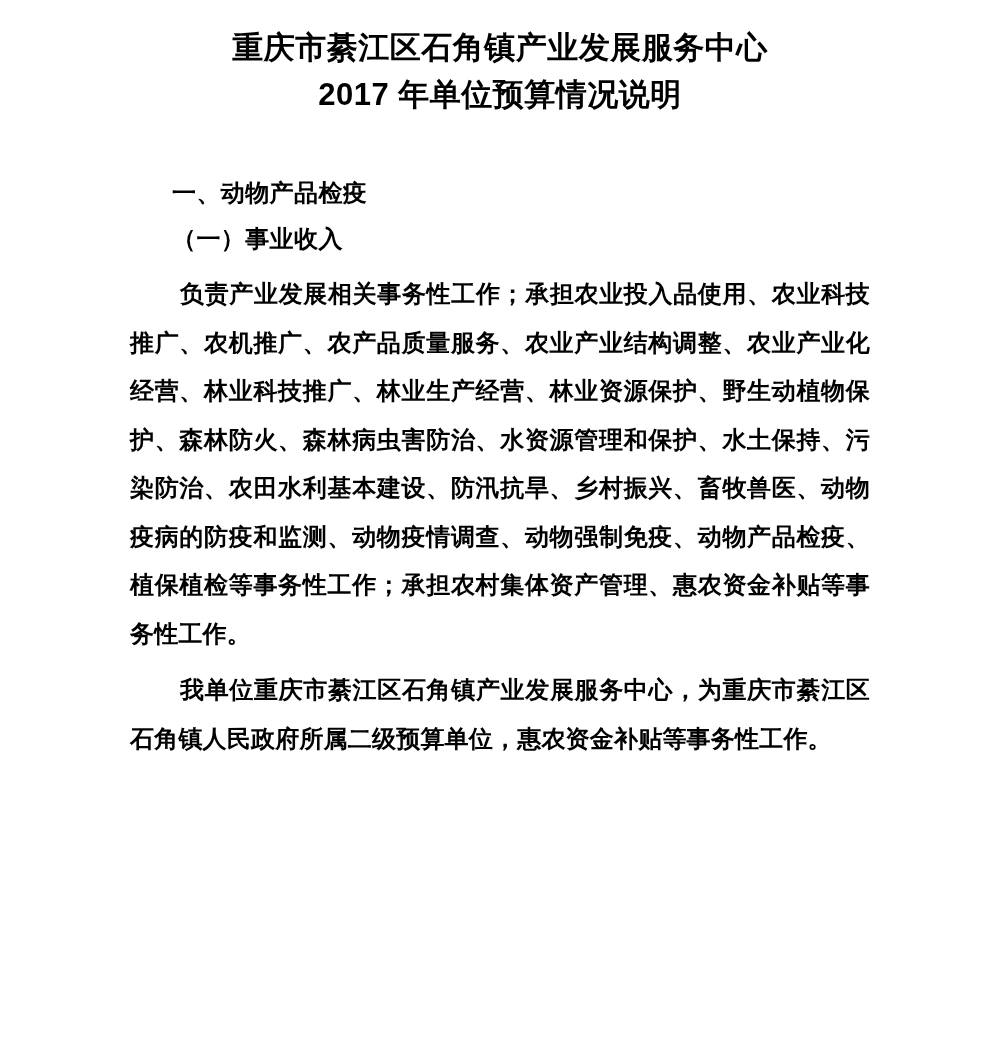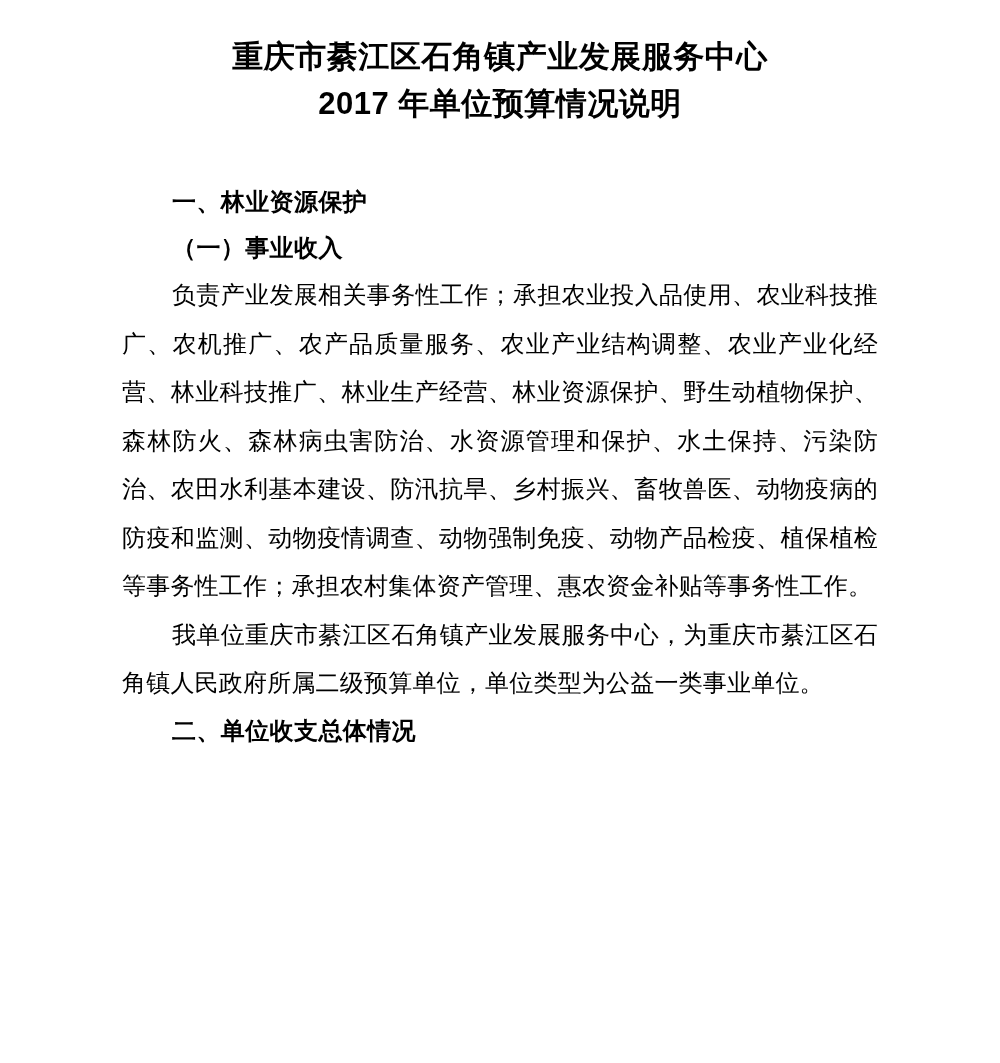--- a/index.html
+++ b/index.html
@@ -12,21 +12,21 @@
     height: 1063px;
     font-family: "Liberation Serif", "DejaVu Serif", serif;
     color: #000000;
     overflow: hidden;
   }
   .page {
     width: 1000px;
     height: 1063px;
     position: relative;
     box-sizing: border-box;
-    padding: 17px 122px;
+    padding: 8px 122px;
   }
   .doc-title {
     text-align: center;
     font-family: "Liberation Sans", "DejaVu Sans", sans-serif;
     font-weight: bold;
     font-size: 31px;
     line-height: 47px;
     letter-spacing: 0.5px;
     color: #000;
     margin: 0;
@@ -52,46 +52,46 @@
     font-weight: bold;
     font-size: 24px;
     line-height: 46px;
     margin: 0;
     text-indent: 50px;
     letter-spacing: 0.4px;
   }
   .para {
     font-size: 24px;
     line-height: 48.5px;
-    margin: 0;
+    margin: 8px;
     text-indent: 50px;
     text-align: justify;
     text-justify: inter-ideograph;
     letter-spacing: 0.2px;
+    font-weight: bold;
   }
   .para-last-center {
     text-align: justify;
   }
 </style>
 </head>
 <body>
 
 <div class="page">
 
   <div class="doc-title">
     <span>重庆市綦江区石角镇产业发展服务中心</span>
     <span class="title-line-2">2017 年单位预算情况说明</span>
   </div>
 
   <div class="spacer-after-title"></div>
 
   <div>
-    <div class="section-heading">一、林业资源保护</div>
+    <div class="section-heading">一、动物产品检疫</div>
     <div class="sub-heading">（一）事业收入</div>
     <p class="para">负责产业发展相关事务性工作；承担农业投入品使用、农业科技推广、农机推广、农产品质量服务、农业产业结构调整、农业产业化经营、林业科技推广、林业生产经营、林业资源保护、野生动植物保护、森林防火、森林病虫害防治、水资源管理和保护、水土保持、污染防治、农田水利基本建设、防汛抗旱、乡村振兴、畜牧兽医、动物疫病的防疫和监测、动物疫情调查、动物强制免疫、动物产品检疫、植保植检等事务性工作；承担农村集体资产管理、惠农资金补贴等事务性工作。</p>
-    <p class="para">我单位重庆市綦江区石角镇产业发展服务中心，为重庆市綦江区石角镇人民政府所属二级预算单位，单位类型为公益一类事业单位。</p>
+    <p class="para">我单位重庆市綦江区石角镇产业发展服务中心，为重庆市綦江区石角镇人民政府所属二级预算单位，惠农资金补贴等事务性工作。</p>
   </div>
 
   <div>
-    <div class="section-heading">二、单位收支总体情况</div>
   </div>
 
 </div>
 
 </body></html>

